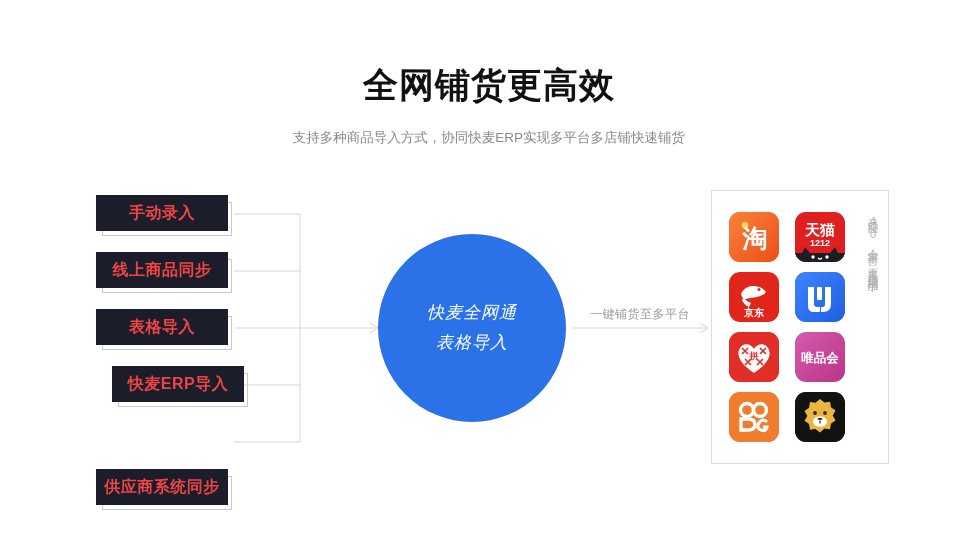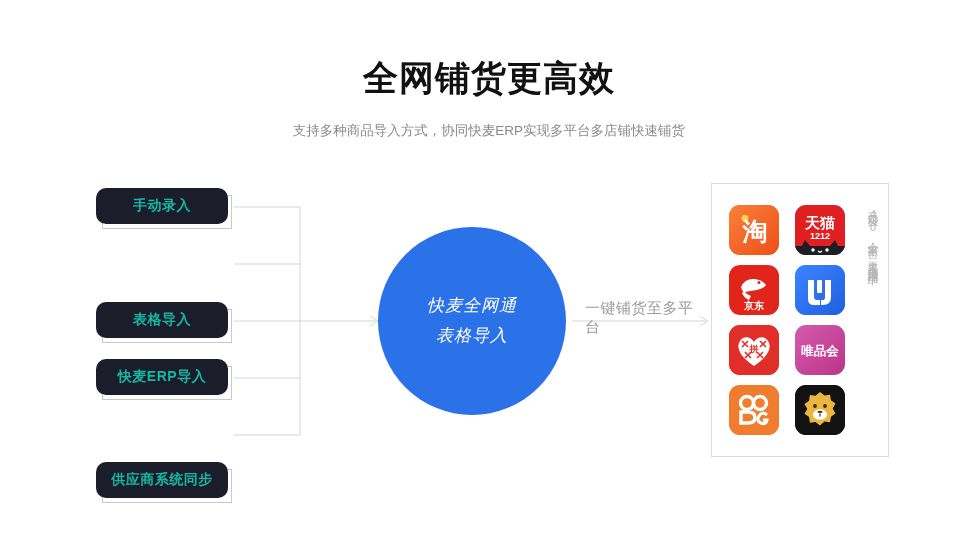--- a/index.html
+++ b/index.html
@@ -10,21 +10,21 @@
   body {
     width: 978px;
     height: 547px;
     position: relative;
     overflow: hidden;
     font-family: "Liberation Sans", "DejaVu Sans", sans-serif;
     color: #222;
   }
   .stage {
     position: absolute;
-    left: 0; top: 0;
+    left: 0; top: 7px;
     width: 978px;
     height: 391px;
   }
 
   
   .page-title {
     position: absolute;
     left: 0; top: 56px;
     width: 978px;
     text-align: center;
@@ -66,34 +66,33 @@
     border: 1px solid #c9c9c9;
     background: transparent;
     box-sizing: border-box;
   }
   .source-item .chip {
     position: absolute;
     left: 0; top: 0;
     width: 132px;
     height: 36px;
     background: #1b1d2b;
-    color: #14b8a6;
-    font-size: 14px;
+    color: #ef4444;
+    font-size: 16px;
     font-weight: bold;
     letter-spacing: 0.5px;
     display: flex;
     align-items: center;
     justify-content: center;
     box-sizing: border-box;
-    border-radius: 10px;
   }
   .source-item.i0 { top: 0px; }
   .source-item.i1 { top: 57px; }
   .source-item.i2 { top: 114px; }
-  .source-item.i3 { top: 171px; }
+  .source-item.i3 { top: 171px; margin-left: 16px; }
   .source-item.i4 { top: 228px; margin-top: 46px; }
 
   
   .bracket { position: absolute; left: 0; top: 0; width: 978px; height: 547px; pointer-events: none; }
 
   
   .hub {
     position: absolute;
     left: 378px; top: 227px;
     width: 188px; height: 188px;
@@ -110,22 +109,22 @@
     font-size: 17px;
     line-height: 30px;
     letter-spacing: 1px;
   }
 
   
   .right-link-label {
     position: absolute;
     left: 585px; top: 299px;
     width: 110px;
-    text-align: left;
-    font-size: 15px;
+    text-align: center;
+    font-size: 12px;
     color: #9b9b9b;
     letter-spacing: 0.5px;
   }
 
   
   .platform-panel {
     position: absolute;
     left: 711px; top: 183px;
     width: 178px;
     height: 274px;
@@ -187,20 +186,24 @@
     </g>
 
     <path d="M370 316 L378 321 L370 326" stroke="#d5d5d5" stroke-width="1" fill="none"></path>
     <path d="M700 316 L708 321 L700 326" stroke="#d5d5d5" stroke-width="1" fill="none"></path>
   </svg>
 
   <div class="source-list">
     <div class="source-item i0">
       <div class="ghost"></div>
       <div class="chip">手动录入</div>
+    </div>
+    <div class="source-item i1">
+      <div class="ghost"></div>
+      <div class="chip">线上商品同步</div>
     </div>
     <div class="source-item i2">
       <div class="ghost"></div>
       <div class="chip">表格导入</div>
     </div>
     <div class="source-item i3">
       <div class="ghost"></div>
       <div class="chip">快麦ERP导入</div>
     </div>
     <div class="source-item i4">

